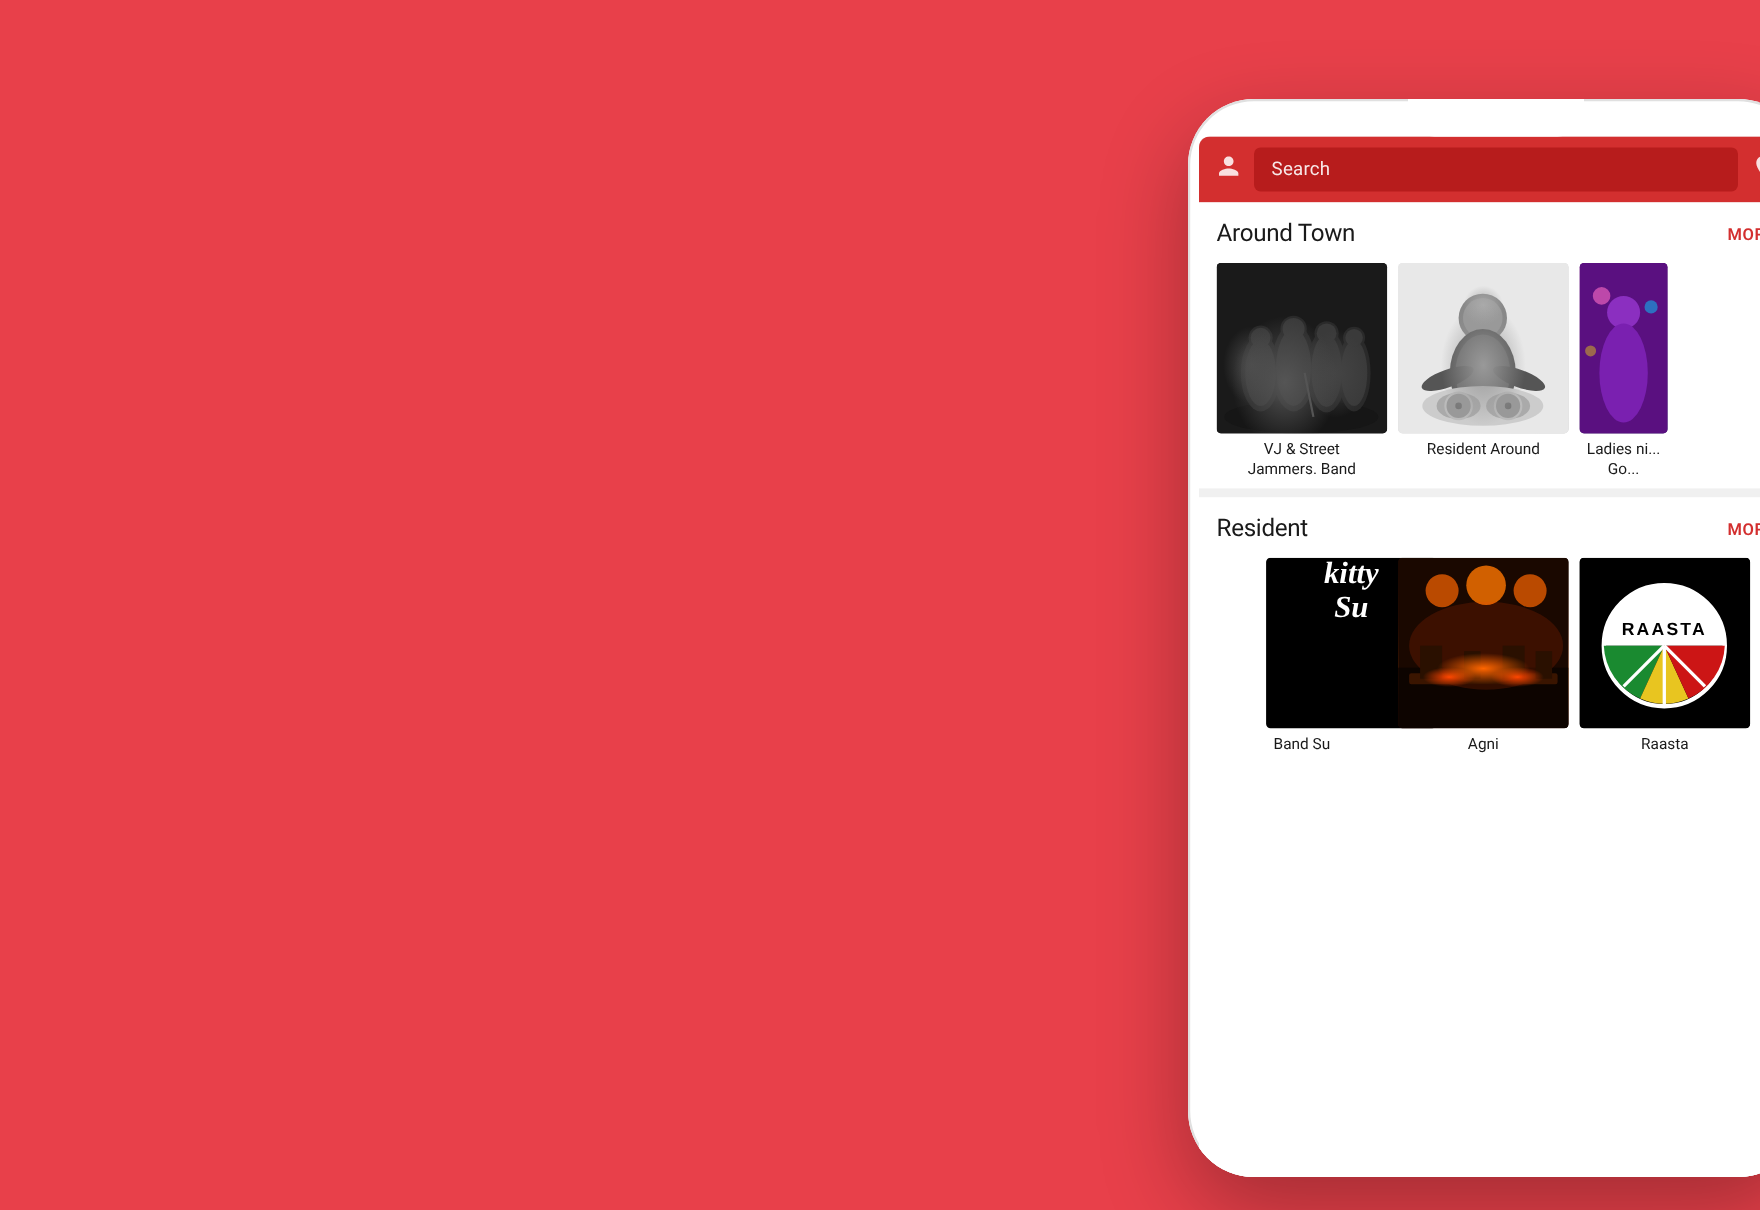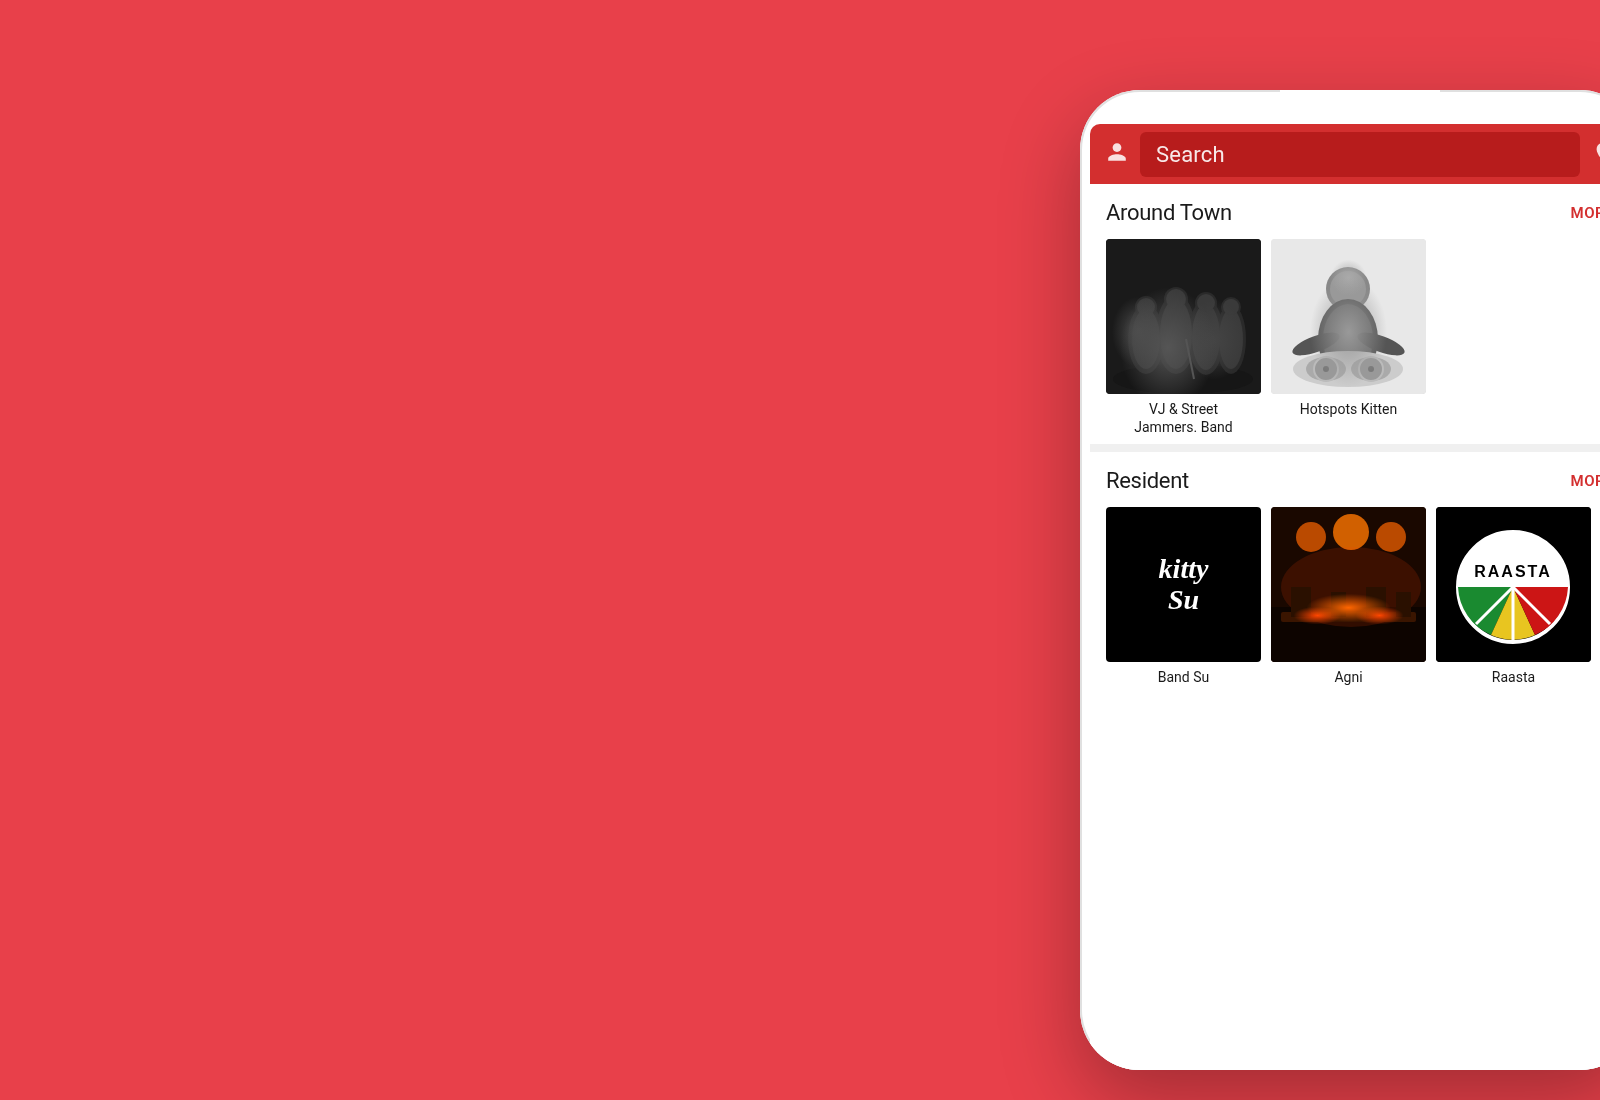--- a/index.html
+++ b/index.html
@@ -73,21 +73,21 @@
       font-size: 22px;
       flex-shrink: 0;
     }
 
     .search-bar {
       flex: 1;
       background: #b71c1c;
       border-radius: 6px;
       padding: 10px 16px;
       color: rgba(255,255,255,0.9);
-      font-size: 22px;
+      font-size: 17px;
       font-weight: 400;
       letter-spacing: 0.2px;
     }
 
     .location-icon {
       color: rgba(255,255,255,0.85);
       font-size: 22px;
       flex-shrink: 0;
     }
 
@@ -201,22 +201,23 @@
     }
 
     .card-partial .card-image {
       width: 80px;
     }
 
     
     .hotspot-1 {
       background: #000000;
       display: flex;
-      align-items: center;
+      align-items: flex-start;
       justify-content: center;
+      margin-left: 45px;
     }
 
     .kittysu-text {
       font-family: 'Georgia', serif;
       color: white;
       font-size: 28px;
       font-style: italic;
       font-weight: bold;
       line-height: 1.1;
       text-align: center;
@@ -333,23 +334,38 @@
 
                   <ellipse cx="77" cy="130" rx="55" ry="18" fill="#ccc"></ellipse>
                   <ellipse cx="55" cy="130" rx="20" ry="12" fill="#aaa"></ellipse>
                   <ellipse cx="100" cy="130" rx="20" ry="12" fill="#aaa"></ellipse>
                   <circle cx="55" cy="130" r="12" fill="#999" stroke="#bbb" stroke-width="2"></circle>
                   <circle cx="100" cy="130" r="12" fill="#999" stroke="#bbb" stroke-width="2"></circle>
                   <circle cx="55" cy="130" r="3" fill="#777"></circle>
                   <circle cx="100" cy="130" r="3" fill="#777"></circle>
                 </svg>
               </div>
-              <div class="card-label">Hotspots Kitten</div>
-            </div>
-
+              <div class="card-label">Resident Around</div>
+            </div>
+
+            <div class="card card-partial">
+              <div class="card-image artist-3" style="width:80px;">
+                <svg width="80" height="155" viewBox="0 0 80 155" style="position:absolute;inset:0;">
+                  <rect width="80" height="155" fill="#5a1080"></rect>
+
+                  <ellipse cx="40" cy="45" rx="15" ry="15" fill="#8b2fc0"></ellipse>
+                  <ellipse cx="40" cy="100" rx="22" ry="45" fill="#7a20b0"></ellipse>
+
+                  <circle cx="20" cy="30" r="8" fill="#ff6ec7" opacity="0.6"></circle>
+                  <circle cx="65" cy="40" r="6" fill="#00cfff" opacity="0.5"></circle>
+                  <circle cx="10" cy="80" r="5" fill="#ffef00" opacity="0.4"></circle>
+                </svg>
+              </div>
+              <div class="card-label">Ladies ni...<br>Go...</div>
+            </div>
           </div>
         </div>
 
         <div class="section-divider"></div>
 
         <div class="section">
           <div class="section-header">
             <span class="section-title">Resident</span>
             <span class="section-more">MORE</span>
           </div>

